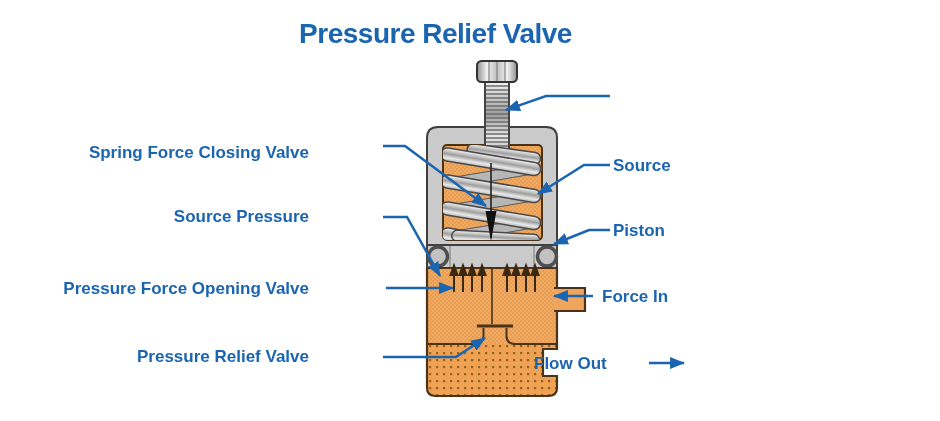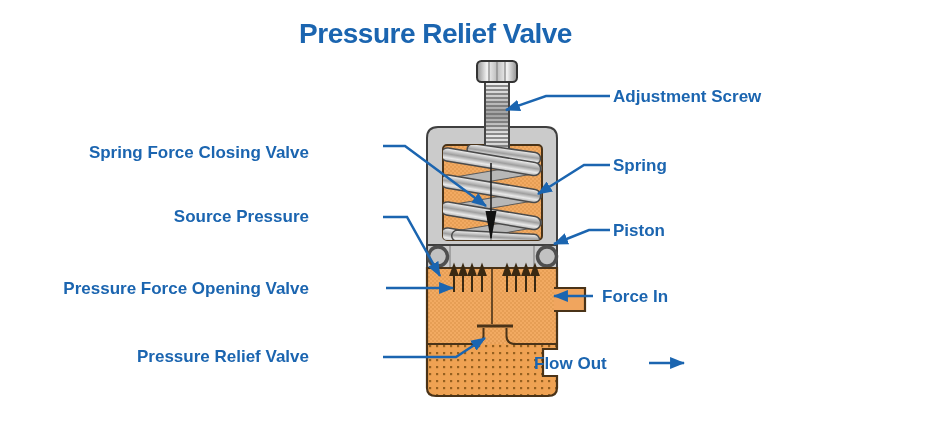--- a/index.html
+++ b/index.html
@@ -172,19 +172,18 @@
       <path class="blue-line" marker-end="url(#mb)" d="M386,288 H453"></path>
       <path class="blue-line" marker-end="url(#mb)" d="M383,357 H456 L485,338"></path>
     </g>
   </svg>
 
   <div class="lbl lbl-left" style="top:144px">Spring Force Closing Valve</div>
   <div class="lbl lbl-left" style="top:280px">Pressure Force Opening Valve</div>
   <div class="lbl lbl-left" style="top:208px">Source Pressure</div>
   <div class="lbl lbl-left" style="top:348px">Pressure Relief Valve</div>
 
-  <div class="lbl lbl-right" style="top:88px">Adjustment Screw</div>
-  <div class="lbl lbl-right" style="top:157px">Spring</div>
+  <div class="lbl lbl-right" style="top:157px">Source</div>
   <div class="lbl lbl-right" style="top:222px">Piston</div>
   <div class="lbl" style="left:602px;top:288px">Force In</div>
   <div class="lbl" style="left:534px;top:355px">Flow Out</div>
 
 </div>
 
 </body></html>

